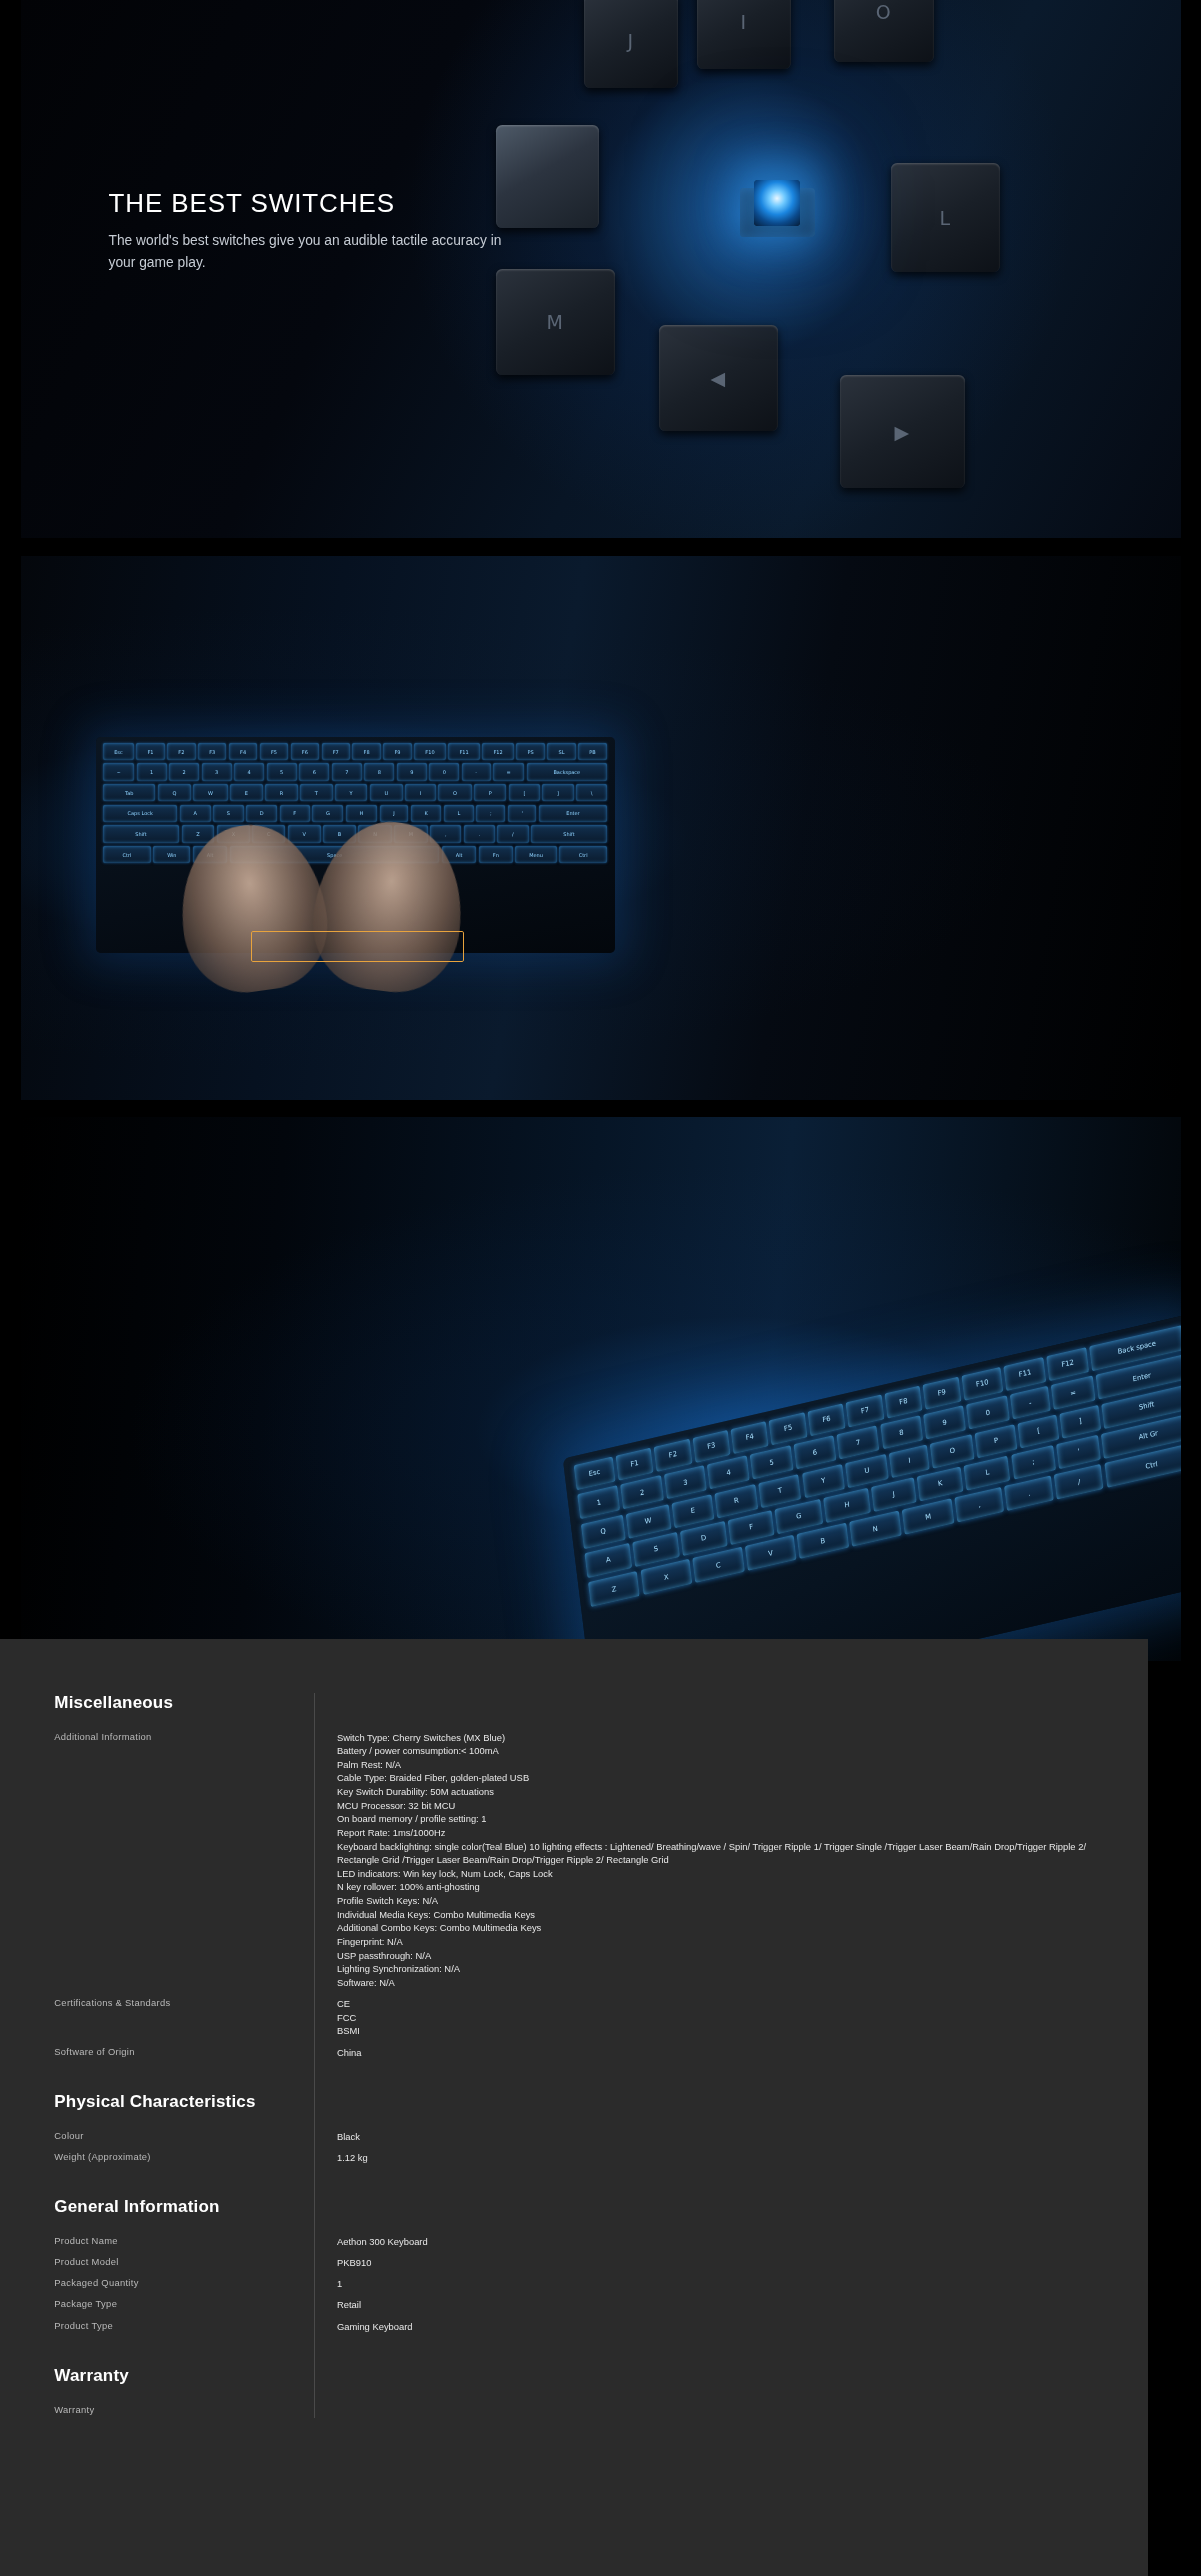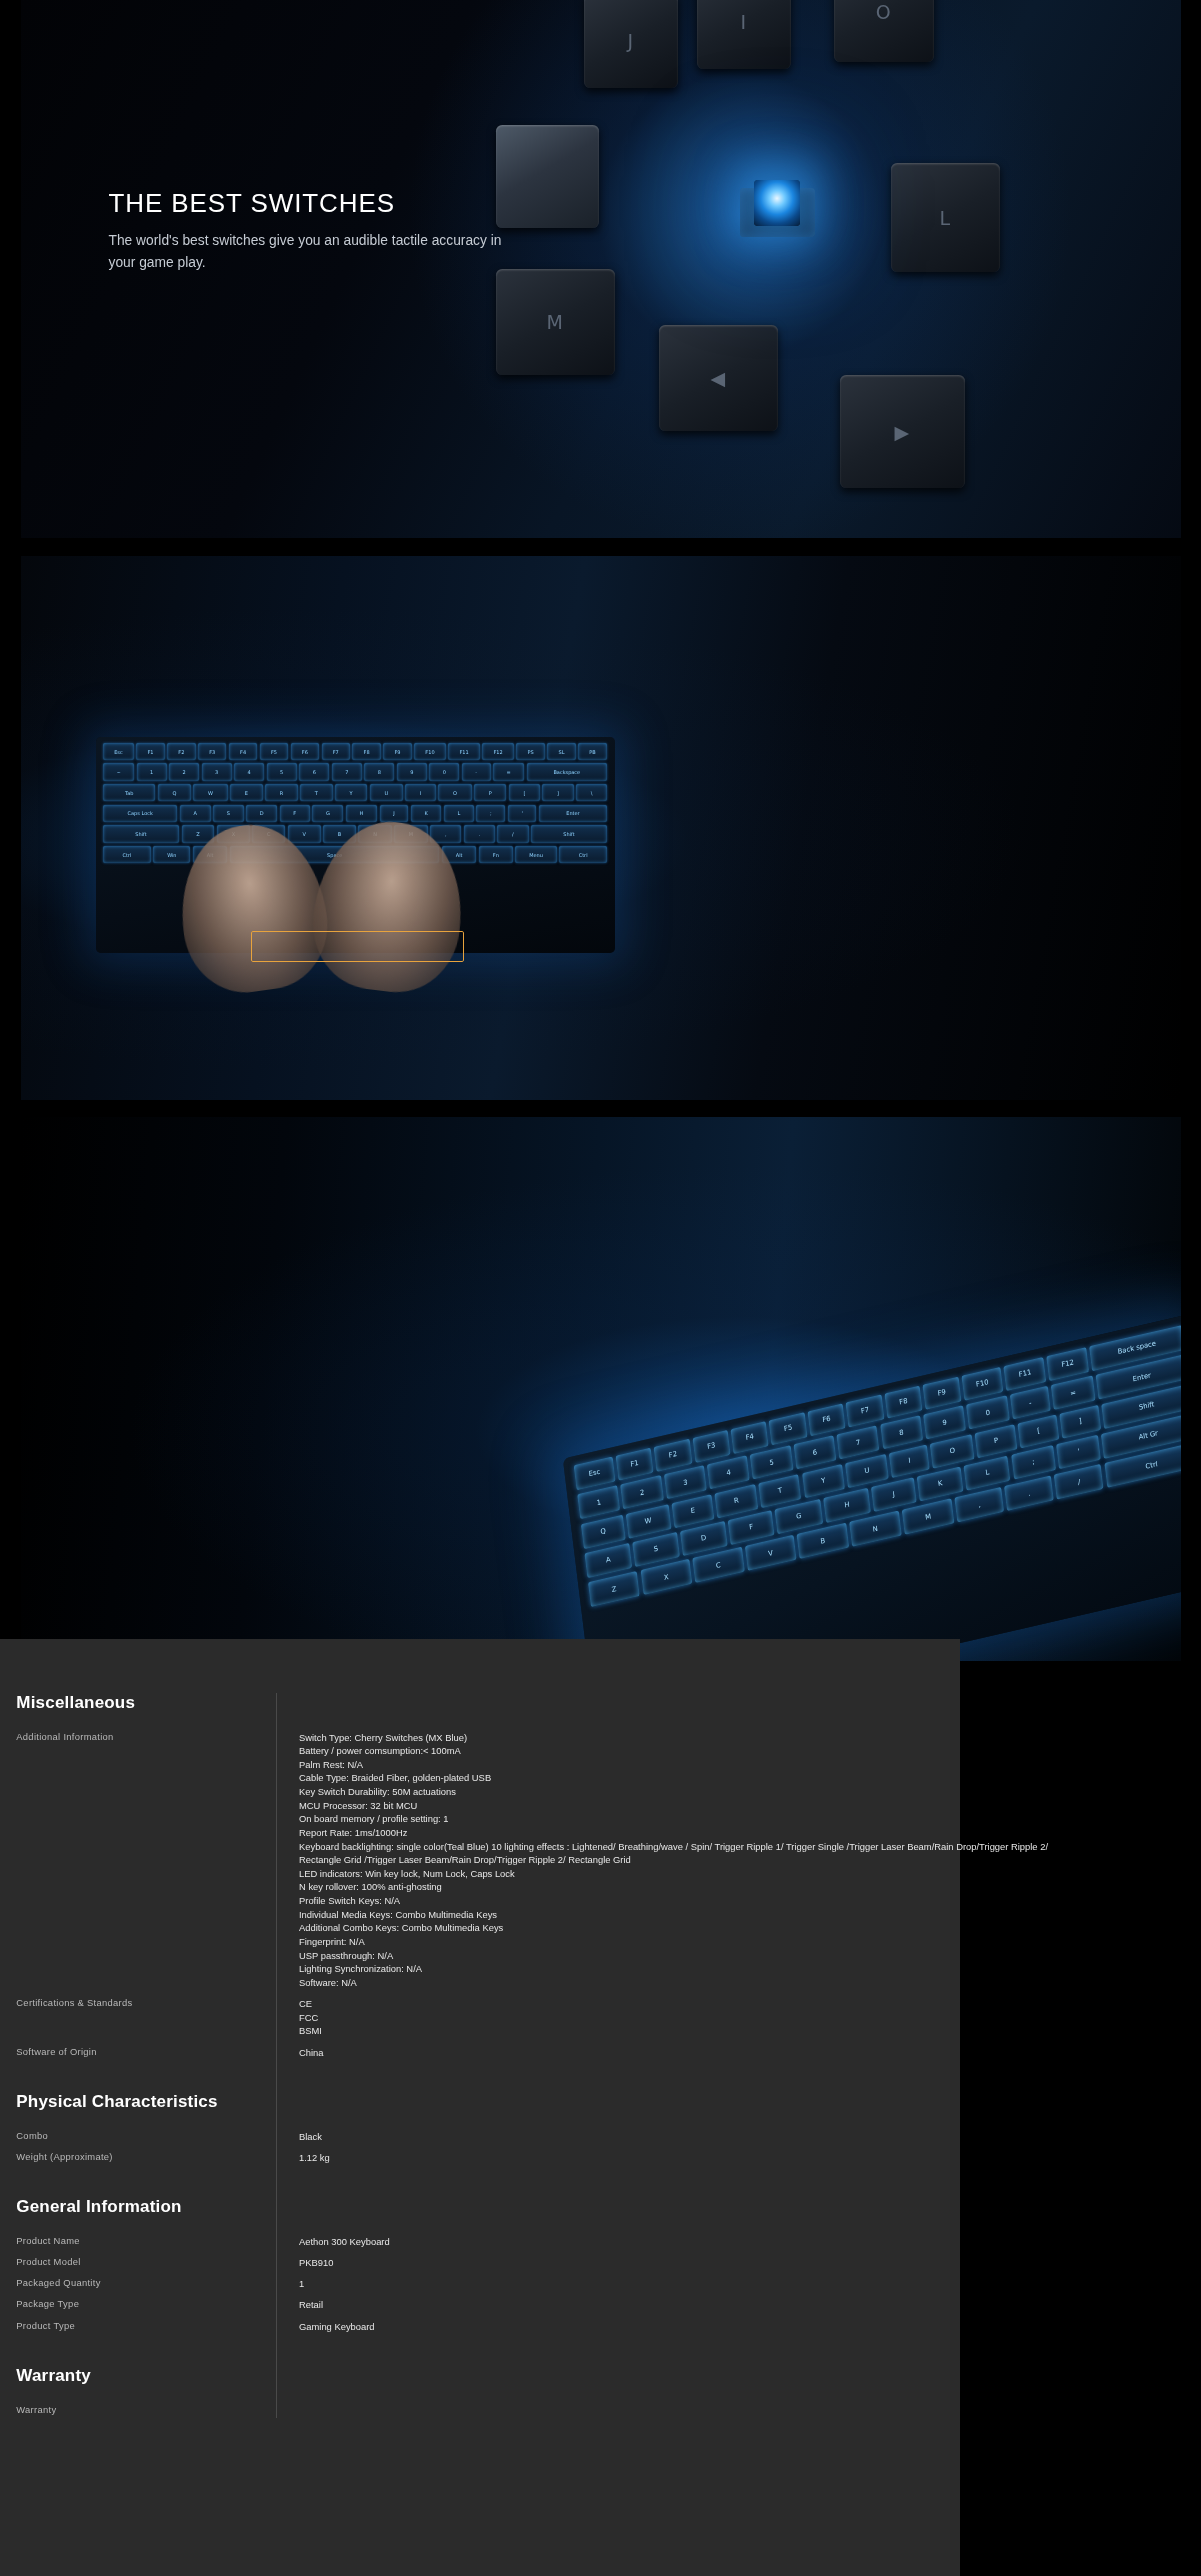--- a/index.html
+++ b/index.html
@@ -163,21 +163,21 @@
     line-height: 1.55;
     color: #c6ccd4;
     font-weight: 400;
   }
   .copy-1 { left: 88px; top: 188px; width: 400px; }
 
   
   .specs {
     position: absolute;
     left: 0; top: 1639px;
-    width: 960px;
+    width: 1148px;
     min-height: 937px;
     background: #2b2b2b;
     padding: 54px 0 38px 15px;
   }
   .specs-inner {
     width: 1057px;
     margin: 0 auto;
     position: relative;
   }
   .spec-group { position: relative; }
@@ -457,21 +457,21 @@
         </div>
         <div class="spec-row">
           <div class="spec-label">Software of Origin</div>
           <div class="spec-value">China</div>
         </div>
       </div>
 
       <div class="spec-group">
         <h3 class="spec-title spaced">Physical Characteristics</h3>
         <div class="spec-row">
-          <div class="spec-label">Combo</div>
+          <div class="spec-label">Colour</div>
           <div class="spec-value">Black</div>
         </div>
         <div class="spec-row">
           <div class="spec-label">Weight (Approximate)</div>
           <div class="spec-value">1.12 kg</div>
         </div>
       </div>
 
       <div class="spec-group">
         <h3 class="spec-title spaced">General Information</h3>

